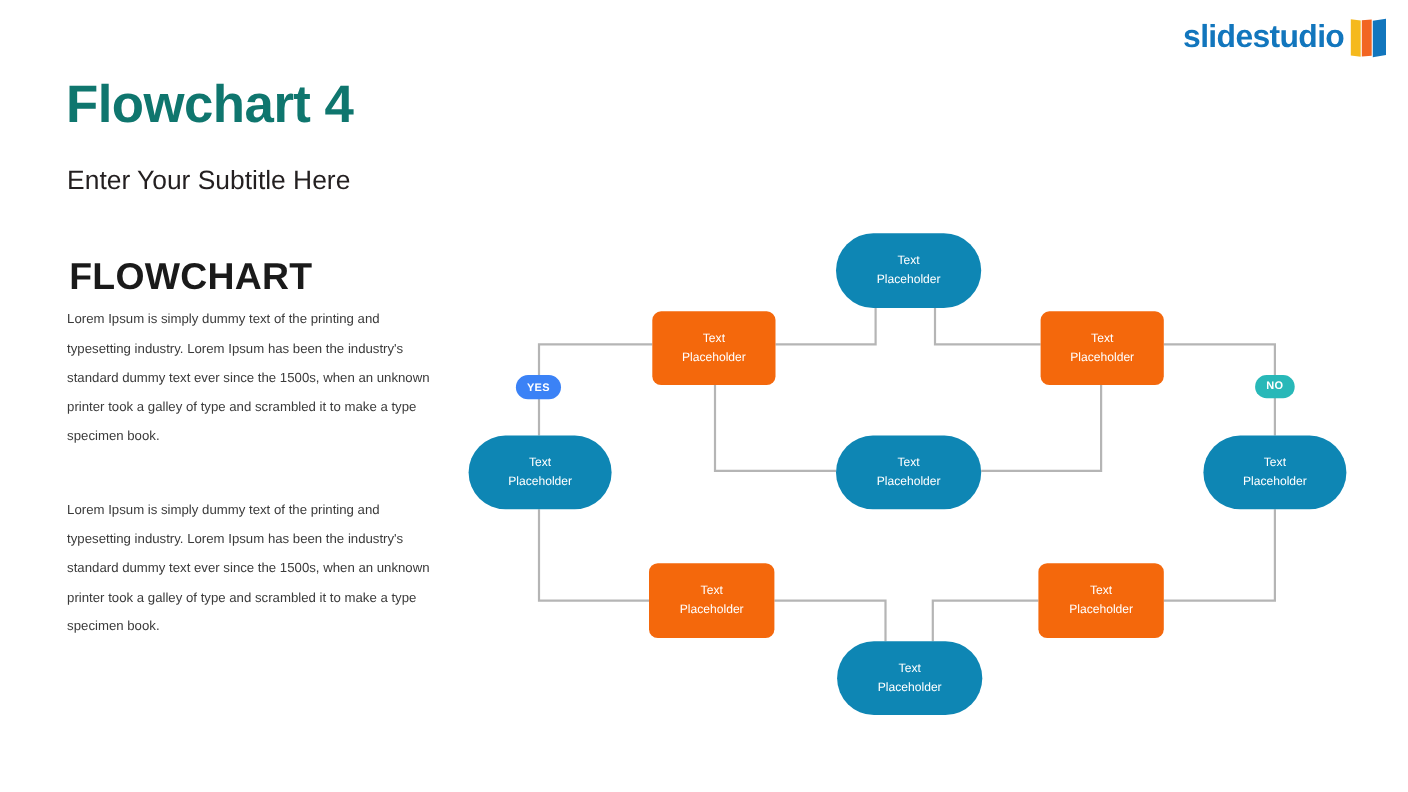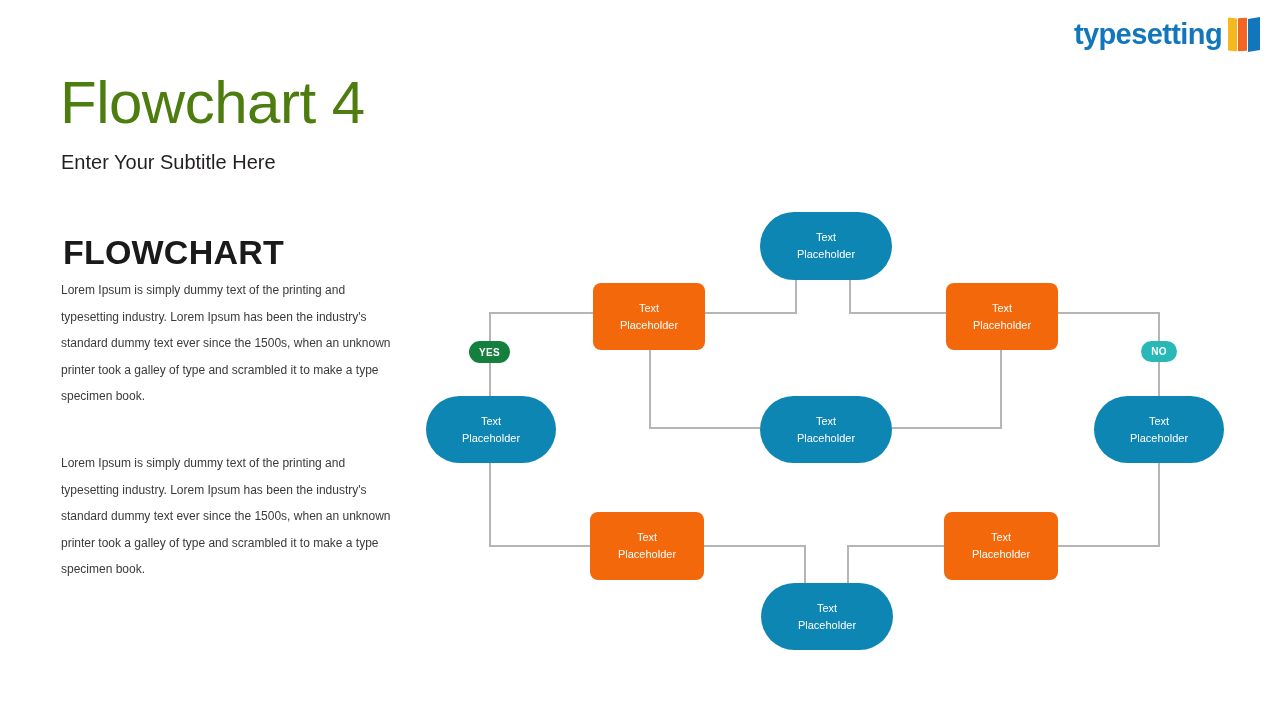--- a/index.html
+++ b/index.html
@@ -47,31 +47,31 @@
   }
   .logo-mark i.b1 { left: 0px;  width: 9px;  background: #f5b91d; transform: skewY(7deg); }
   .logo-mark i.b2 { left: 10px; width: 9px;  background: #f26522; transform: skewY(-4deg); }
   .logo-mark i.b3 { left: 20px; width: 12px; background: #1276bd; transform: skewY(-9deg); }
 
   
   .page-title {
     position: absolute;
     left: 60px;
     top: 70px;
-    font-size: 60px;
-    font-weight: 400;
-    color: #4d7c0f;
+    font-size: 48px;
+    font-weight: 700;
+    color: #0f766e;
     letter-spacing: -0.5px;
     line-height: 1.1;
   }
   .page-subtitle {
     position: absolute;
     left: 61px;
     top: 151px;
-    font-size: 20px;
+    font-size: 24px;
     font-weight: 400;
     color: #231f20;
   }
 
   
   .section-heading {
     position: absolute;
     left: 63px;
     top: 233px;
     font-size: 34px;
@@ -134,21 +134,21 @@
     border-radius: 11px;
     letter-spacing: 0.3px;
   }
   .badge.yes { background: #10499a; }
   .badge.no  { background: #28b8b8; text-align: right; }
 </style>
 </head>
 <body>
 
 <div class="logo">
-  <span class="logo-text">typesetting</span>
+  <span class="logo-text">slidestudio</span>
   <span class="logo-mark">
     <i class="b1"></i>
       <i class="b2"></i>
       <i class="b3"></i>
   </span>
 </div>
 
 <div class="page-title">Flowchart 4</div>
 <div class="page-subtitle">Enter Your Subtitle Here</div>
 
@@ -201,16 +201,16 @@
         <span>Placeholder</span>
       </div>
       <div class="node rect" style="left: 944px; top: 512px; width: 114px; height: 68px; background: rgb(244, 104, 12);">
         <span>Text</span>
         <span>Placeholder</span>
       </div>
       <div class="node pill" style="left: 761px; top: 583px; width: 132px; height: 67px; background: rgb(14, 134, 180);">
         <span>Text</span>
         <span>Placeholder</span>
       </div>
-      <div class="badge yes" style="left: 469px; top: 341px; width: 41px; height: 22px; background: #15803d;">YES</div>
+      <div class="badge yes" style="left: 469px; top: 341px; width: 41px; height: 22px; background: #3b82f6;">YES</div>
       <div class="badge no" style="left: 1141px; top: 341px; width: 36px; height: 21px; background: rgb(40, 184, 184);">NO</div>
     </div>
 </div>
 
 </body></html>

